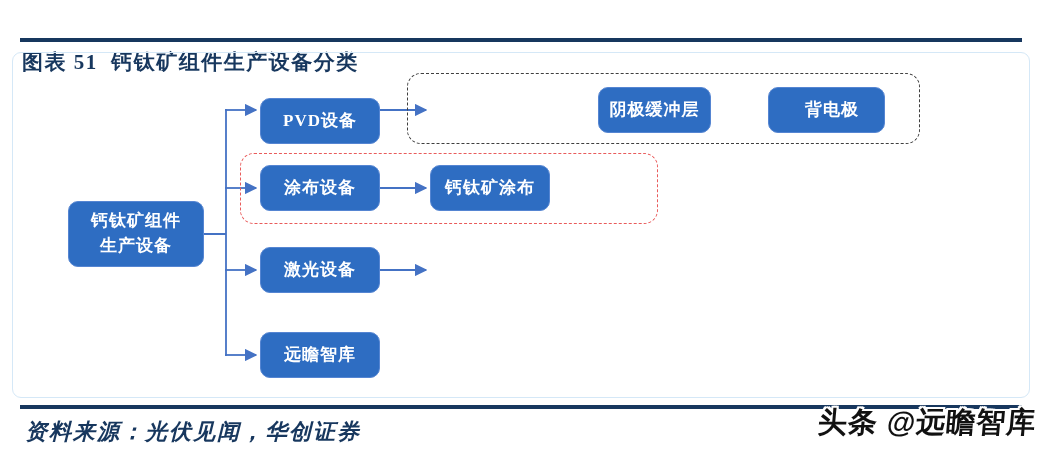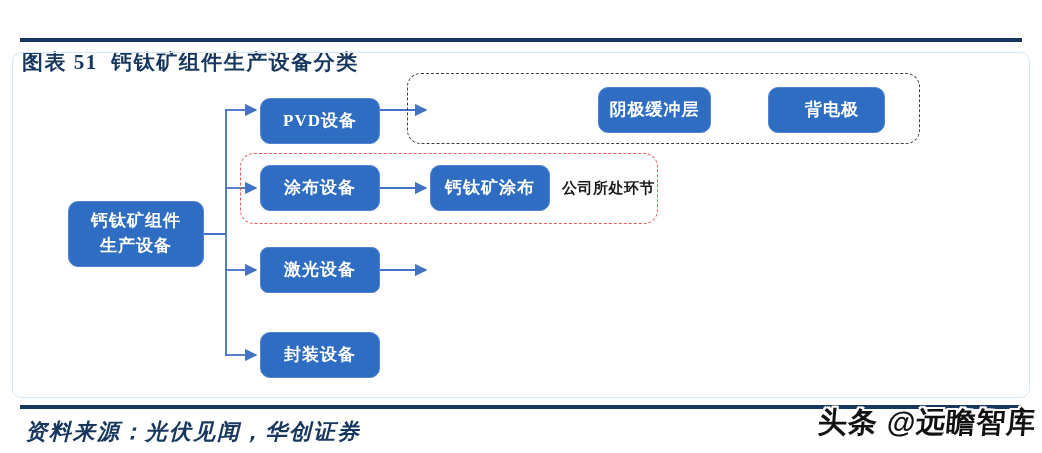--- a/index.html
+++ b/index.html
@@ -36,21 +36,21 @@
     color:var(--node_text);
     display:flex;align-items:center;justify-content:center;text-align:center;
     font-size:17px;font-weight:700;letter-spacing:1px;line-height:1.45;
     box-sizing:border-box;
   }
   .n-root{left:68px;top:201px;width:136px;height:66px;}
   .c1{left:260px;width:120px;}
   .c2{left:430px;width:120px;}
   .r1{top:87px;height:46px;margin-top:11px;}
   .r2{top:165px;height:46px;}
-  .r3{top:247px;height:46px;border-radius:8px;}
+  .r3{top:247px;height:46px;}
   .r4{top:332px;height:46px;}
   .n-cathode{left:598px;top:87px;width:113px;height:46px;}
   .n-back{left:768px;top:87px;width:117px;height:46px;padding-left:11px;}
   
   .note{
     position:absolute;left:562px;top:178px;width:100px;height:20px;z-index:2;
     color:var(--note_text);font-size:15px;font-weight:600;letter-spacing:0.5px;
     display:flex;align-items:center;
   }
   
@@ -105,23 +105,22 @@
       <div>生产设备</div>
     </div>
   </div>
 
   <div class="node c1 r1">PVD设备</div>
   <div class="node n-cathode">阴极缓冲层</div>
   <div class="node n-back">背电极</div>
 
   <div class="node c1 r2">涂布设备</div>
   <div class="node c2 r2">钙钛矿涂布</div>
-  <div class="note">公司所处环节</div>
 
   <div class="node c1 r3">激光设备</div>
 
-  <div class="node c1 r4">封装设备</div>
+  <div class="node c1 r4">远瞻智库</div>
 
   <div class="bottom-rule"></div>
   <div class="source-line">资料来源：光伏见闻，华创证券</div>
   <div class="watermark">头条 @远瞻智库</div>
 
 </div>
 
 </body></html>

